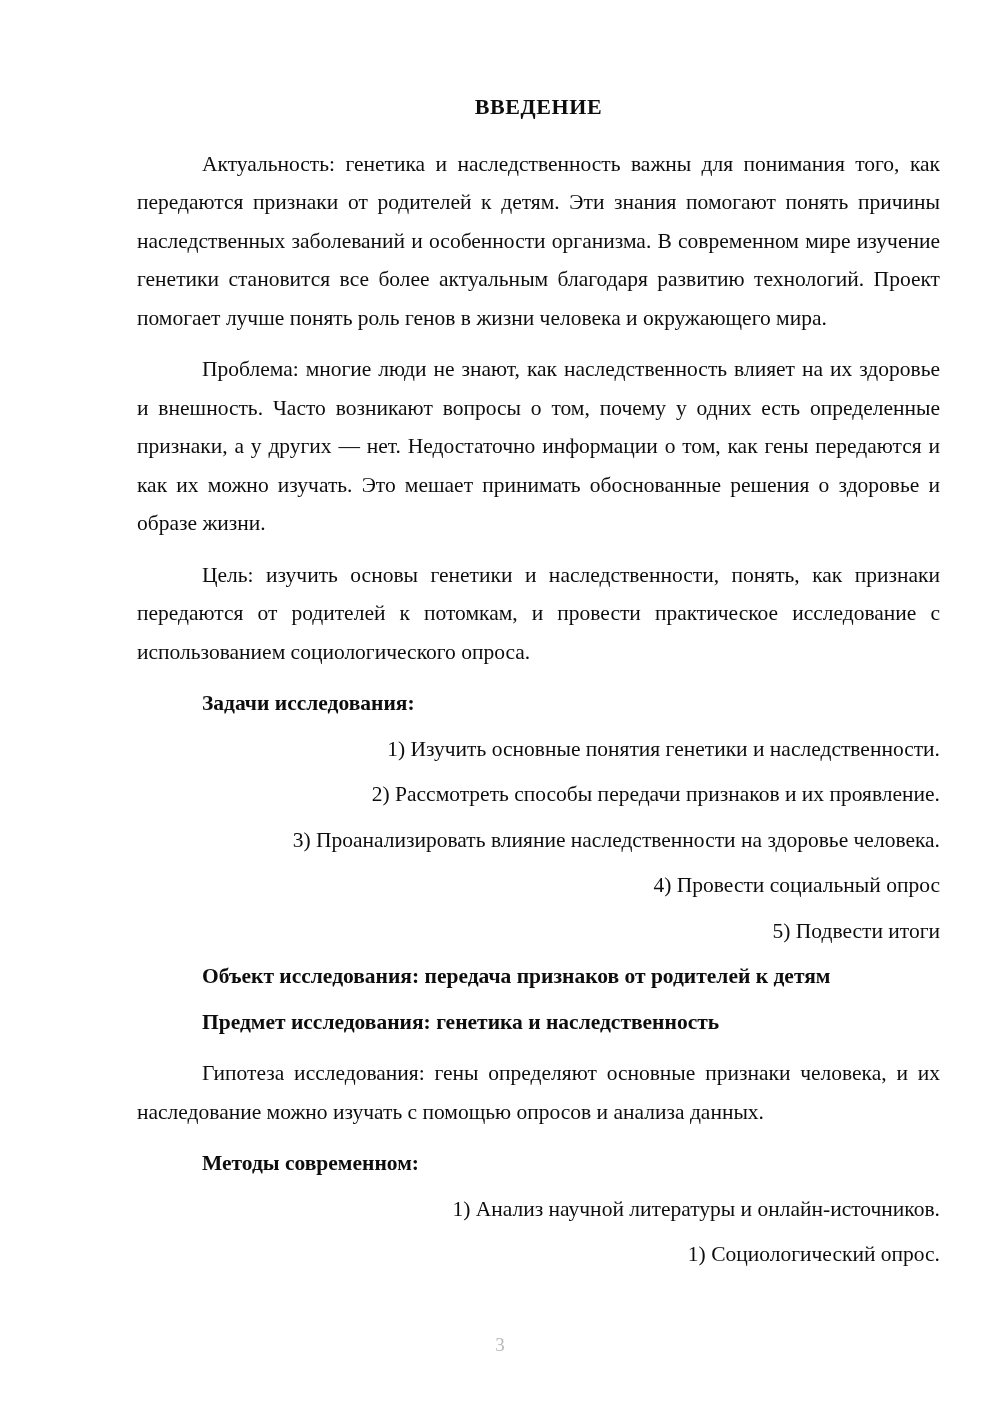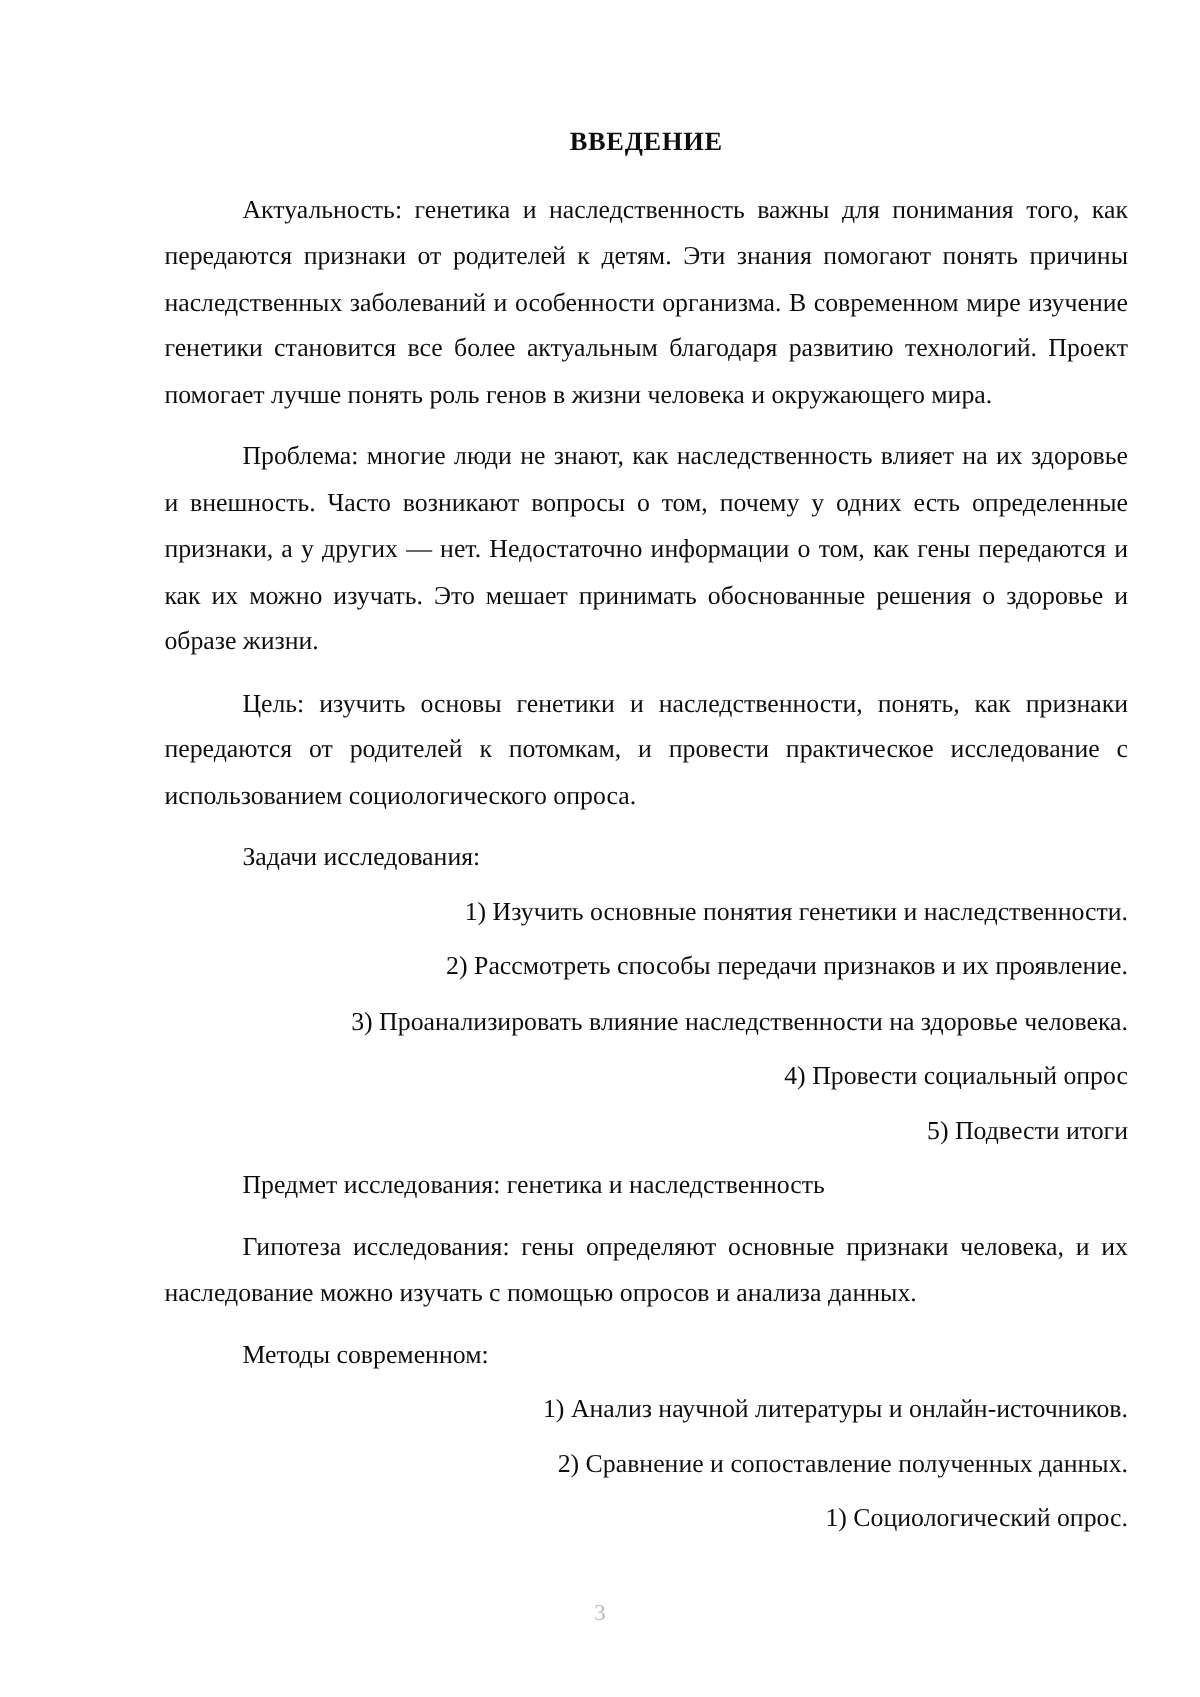--- a/index.html
+++ b/index.html
@@ -17,21 +17,21 @@
     background: #ffffff;
     box-sizing: border-box;
     overflow: hidden;
     font-family: "Liberation Serif", "DejaVu Serif", serif;
     color: #0d0d0d;
   }
 
   .content {
     position: absolute;
     left: 137px;
-    top: 104px;
+    top: 93px;
     width: 803px;
   }
 
   .doc-title {
     font-size: 22px;
     font-weight: bold;
     text-align: center;
     letter-spacing: 0.6px;
     margin: 0 0 23px 0;
     line-height: 1.3;
@@ -46,20 +46,21 @@
     margin: 0 0 7px 0;
     hyphens: none;
   }
 
   .sub-head {
     font-size: 21.5px;
     line-height: 38.5px;
     text-align: left;
     text-indent: 65px;
     margin: 0 0 7px 0;
+    font-weight: bold;
   }
 
   .list {
     list-style: none;
     margin: 0 0 7px 0;
     padding: 0;
   }
 
   .list-item {
     font-size: 21.5px;
@@ -107,34 +108,34 @@
     <p class="sub-head">Задачи исследования:</p>
 
     <ul class="list">
       <li class="list-item">1) Изучить основные понятия генетики и наследственности.</li>
       <li class="list-item">2) Рассмотреть способы передачи признаков и их проявление.</li>
       <li class="list-item">3) Проанализировать влияние наследственности на здоровье человека.</li>
       <li class="list-item">4) Провести социальный опрос</li>
       <li class="list-item">5) Подвести итоги</li>
     </ul>
 
+    <p class="sub-head">Объект исследования: передача признаков от родителей к детям</p>
 
     <p class="sub-head">Предмет исследования: генетика и наследственность</p>
 
     <div class="spacer-sm"></div>
 
     <p class="para">Гипотеза исследования: гены определяют основные признаки человека, и их наследование можно изучать с помощью опросов и анализа данных.</p>
 
     <div class="spacer-sm"></div>
 
     <p class="sub-head">Методы современном:</p>
 
     <ul class="list">
       <li class="list-item">1) Анализ научной литературы и онлайн-источников.</li>
-      <li class="list-item">2) Сравнение и сопоставление полученных данных.</li>
       <li class="list-item">1) Социологический опрос.</li>
     </ul>
 
   </div>
 
   <div class="page-number">3</div>
 
 </div>
 
 </body></html>

